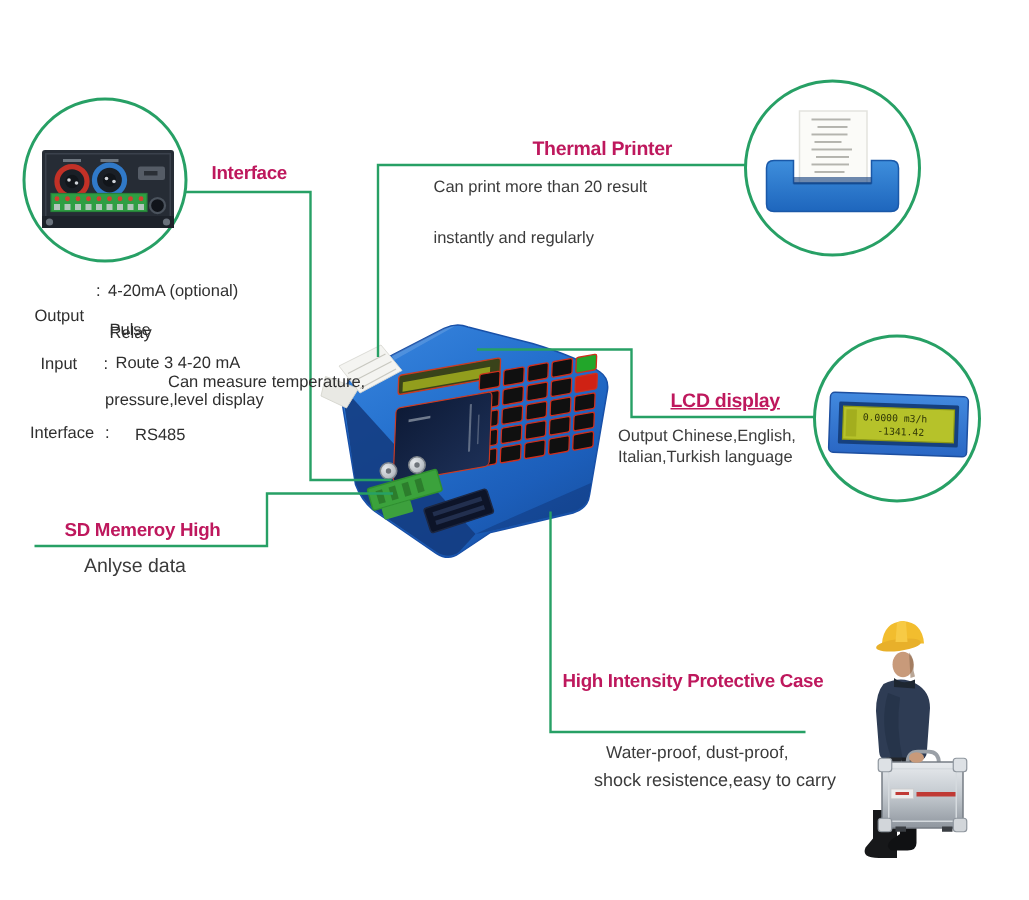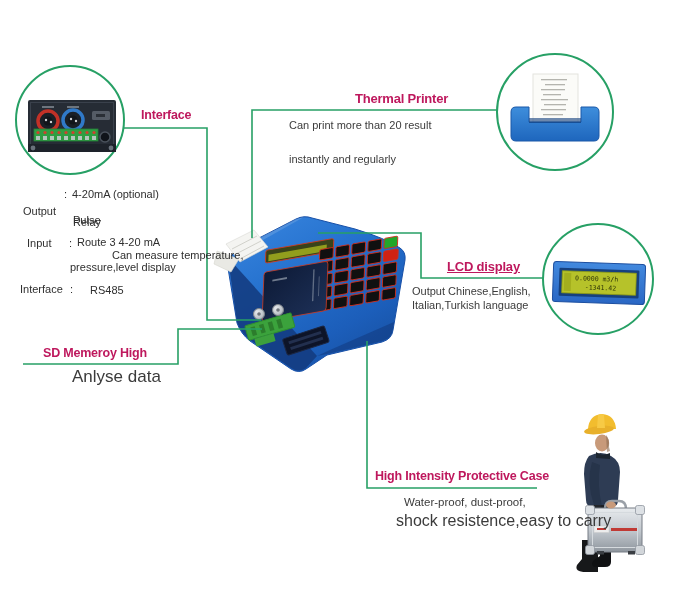--- a/index.html
+++ b/index.html
@@ -236,25 +236,25 @@
 
 <div class="abs callout-label" style="left:355px;top:91px;font-size:13px;">Thermal Printer</div>
 <div class="abs desc" style="left:289px;top:119px;">Can print more than 20 result</div>
 <div class="abs desc" style="left:289px;top:132.5px;margin-top:20px;">instantly and regularly</div>
 
 <div class="abs callout-label" style="left:447px;top:259px;font-size:13px;text-decoration:underline;">LCD display</div>
 <div class="abs desc" style="left:412px;top:285px;">Output Chinese,English,</div>
 <div class="abs desc" style="left:412px;top:298.5px;">Italian,Turkish language</div>
 
 <div class="abs callout-label" style="left:43px;top:346px;">SD Memeroy High</div>
-<div class="abs desc" style="left:56px;top:370px;font-size:17px;margin-left:16px;">Anlyse data</div>
-
-<div class="abs callout-label" style="left:375px;top:469px;">High Intensity Protective Case</div>
+<div class="abs desc" style="left:56px;top:370px;font-size:13px;">Anlyse data</div>
+
+<div class="abs callout-label" style="left:375px;top:447px;">High Intensity Protective Case</div>
 <div class="abs desc" style="left:404px;top:496px;font-size:11.5px;text-align:right;">Water-proof, dust-proof,</div>
-<div class="abs desc" style="left:396px;top:513.5px;font-size:16px;">shock resistence,easy to carry</div>
+<div class="abs desc" style="left:396px;top:513.5px;font-size:12px;">shock resistence,easy to carry</div>
 
 <div class="abs spec" style="left:23px;top:205px;">Output</div>
 <div class="abs spec" style="left:64px;top:188px;">:</div>
 <div class="abs spec" style="left:72px;top:188px;">4-20mA  (optional)</div>
 <div class="abs spec" style="left:73px;top:203px;margin-top:11px;">Pulse</div>
 <div class="abs spec" style="left:73px;top:215.5px;">Relay</div>
 
 <div class="abs spec" style="left:27px;top:237px;">Input</div>
 <div class="abs spec" style="left:69px;top:237px;">:</div>
 <div class="abs spec" style="left:77px;top:236px;">Route 3  4-20 mA</div>

